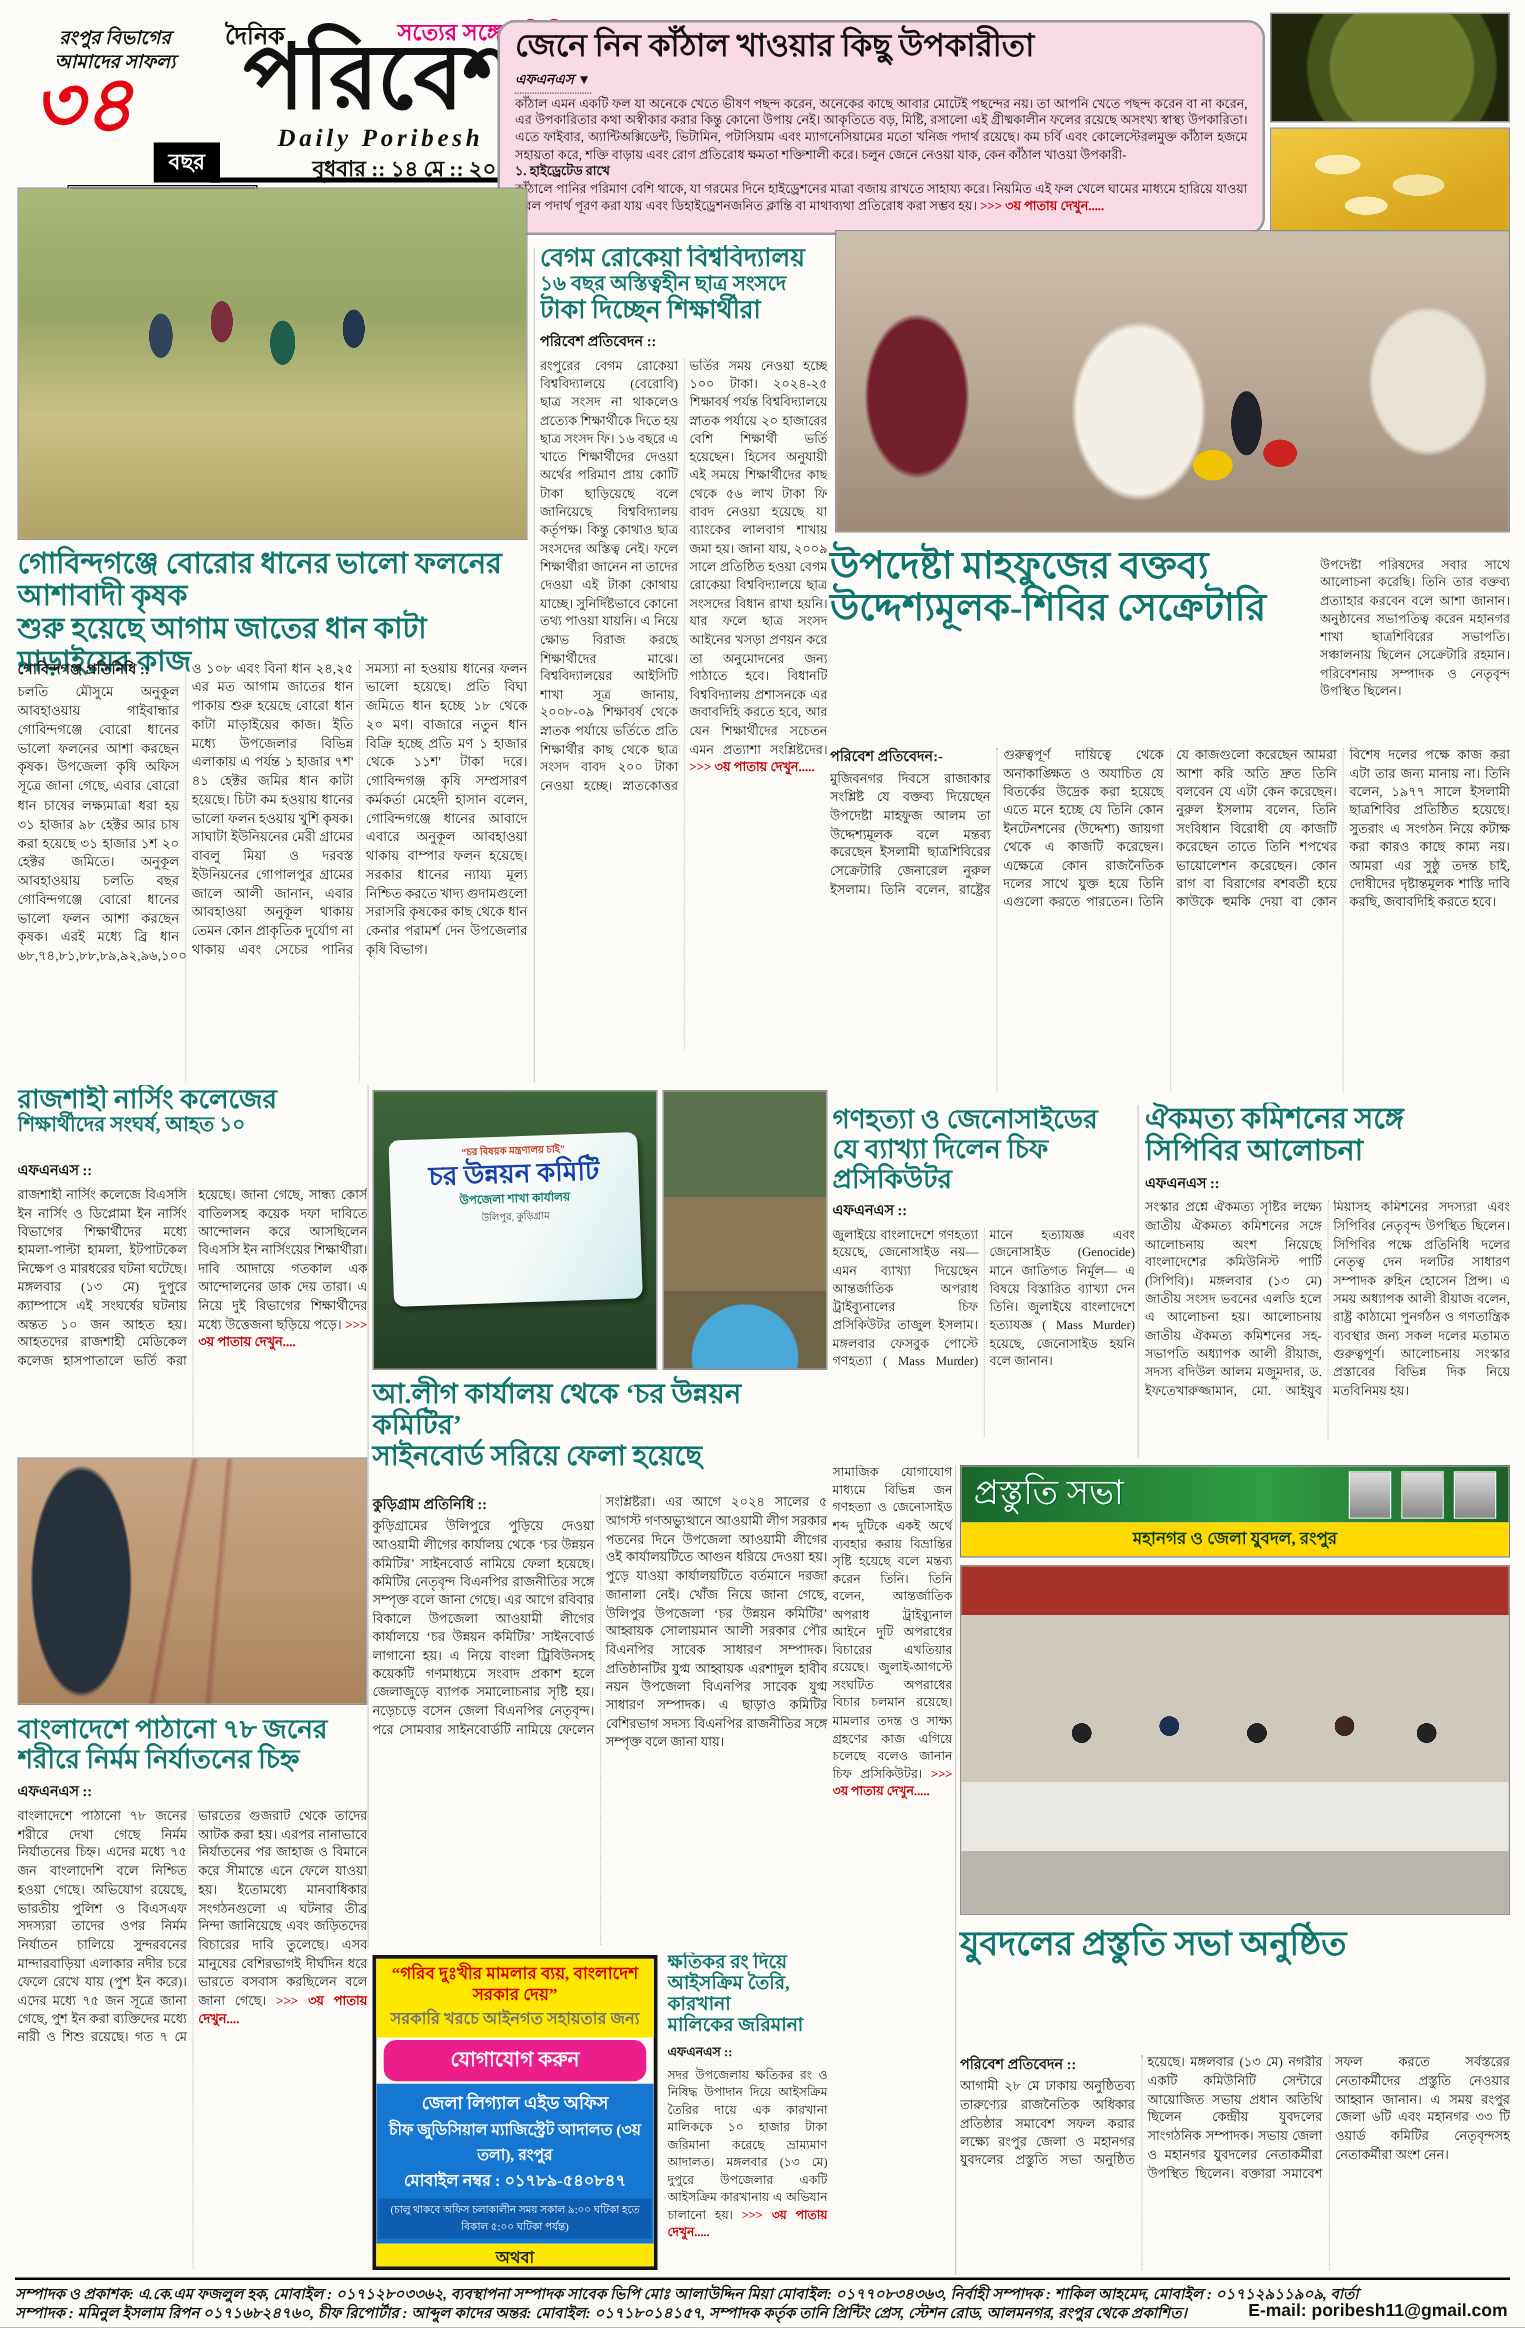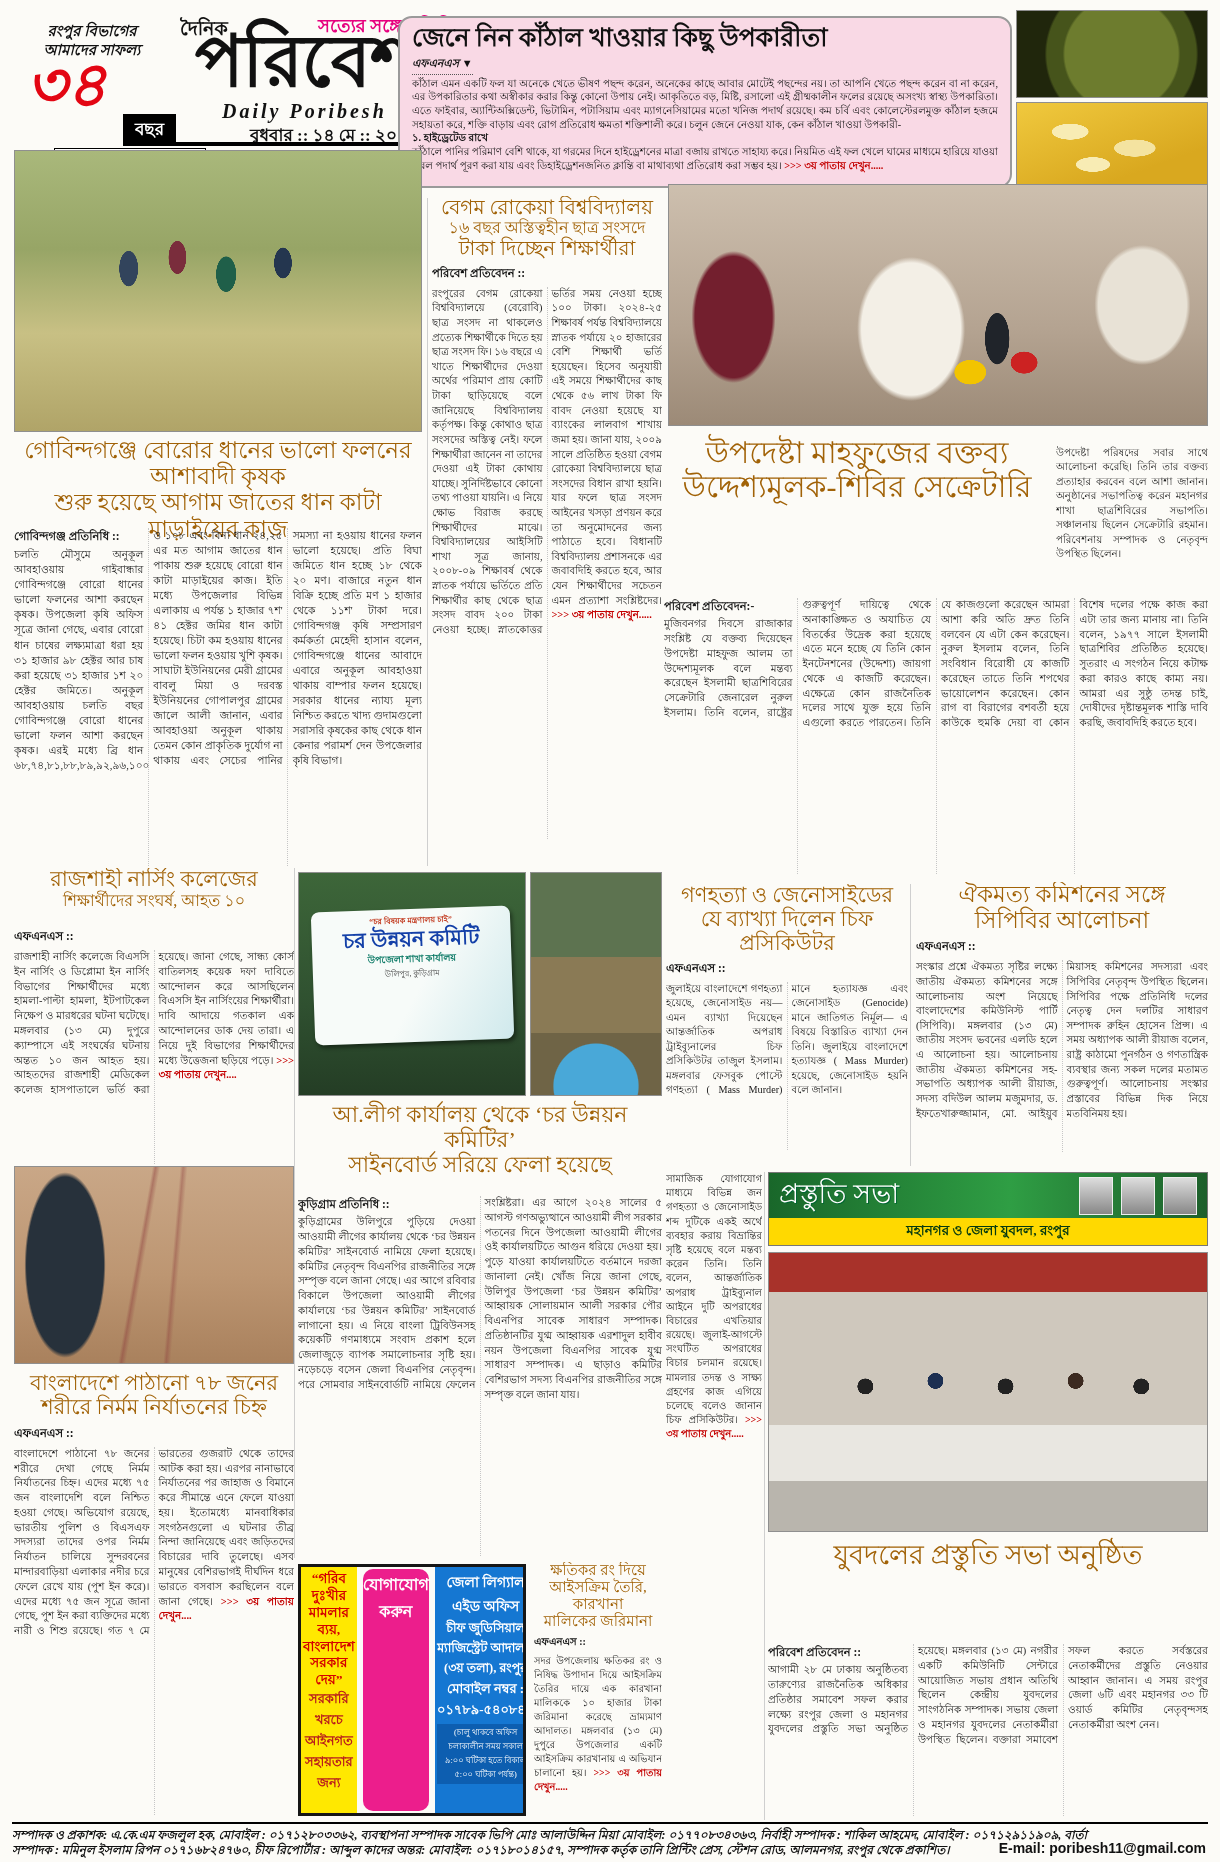--- a/index.html
+++ b/index.html
@@ -1,20 +1,20 @@
 <!DOCTYPE html>
 <html><head>
 <meta charset="utf-8">
 <style>
   *{box-sizing:border-box;margin:0;padding:0}
   html,body{background:#8a8a8a}
   #page{position:relative;width:1220px;height:1862px;margin:0 auto;background:#fcfbf7;
         font-family:"Liberation Serif",serif;color:#111;overflow:hidden}
   .abs{position:absolute}
-  .hl{font-weight:400;text-align:center;line-height:1.14;color:#a16207}
+  .hl{font-weight:700;text-align:left;line-height:1.14;color:#0f766e}
   .body-txt{text-align:justify;line-height:1.42;color:#1a1a1a}
   .c2{column-count:2;column-gap:9px;column-rule:1px dotted #c6c6c6}
   .c3{column-count:3;column-gap:10px;column-rule:1px dotted #c6c6c6}
   .c4{column-count:4;column-gap:10px;column-rule:1px dotted #c6c6c6}
   .byline{font-weight:700;font-size:11.5px;margin-bottom:3px}
   .cont{color:#c40000;font-weight:700}
   .photo{border:1px solid #8f8f8f}
   .vl{position:absolute;width:1px;background:#cfcfcf}
 
   
@@ -30,24 +30,24 @@
   .pg-label{border:3px double #000;font-size:20px;font-weight:700;text-align:center;line-height:26px;background:#fff}
 
   
   .pinkbox{background:#f9d9e5;border:2px solid #9a9a9a;border-radius:14px;padding:6px 12px;overflow:hidden}
   .pink-hl{font-size:25px;font-weight:700;line-height:1.15}
   .pink-by{font-size:11px;font-weight:700;font-style:italic;border-bottom:1px dotted #555;display:inline-block;margin:2px 0}
   .pink-body{font-size:10.2px;line-height:1.34;text-align:justify}
   .pink-sub{font-weight:700}
 
   
-  .ad{border:3px solid #161616;display:flex;flex-direction:row;overflow:hidden}
+  .ad{border:3px solid #161616;display:flex;flex-direction:column;overflow:hidden}
   .ad-yel{background:#ffe800;text-align:center;padding:4px 2px}
   .ad-l1{color:#d40000;font-weight:700;font-size:13.5px;line-height:1.25}
-  .ad-l2{color:#b91c1c;font-weight:700;font-size:13px}
+  .ad-l2{color:#737373;font-weight:700;font-size:13px}
   .ad-mag{background:#ec1e8c;color:#fff;font-weight:700;text-align:center;font-size:16px;padding:3px 0;border-radius:10px;margin:2px 6px}
   .ad-blue{background:#1577d2;color:#fff;text-align:center;flex:1;padding:4px 2px}
   .ad-off{font-size:14px;font-weight:700}
   .ad-court{font-size:12.5px;font-weight:700}
   .ad-mob{font-size:13px;font-weight:700}
   .ad-hours{font-size:8.4px;background:#0d5eb0;margin-top:3px;padding:2px}
   .ad-or{background:#ffe800;color:#222;font-weight:700;text-align:center;font-size:13px;padding:1px 4px}
 
   
   .banner{display:flex;flex-direction:column;border:1px solid #777;overflow:hidden}

